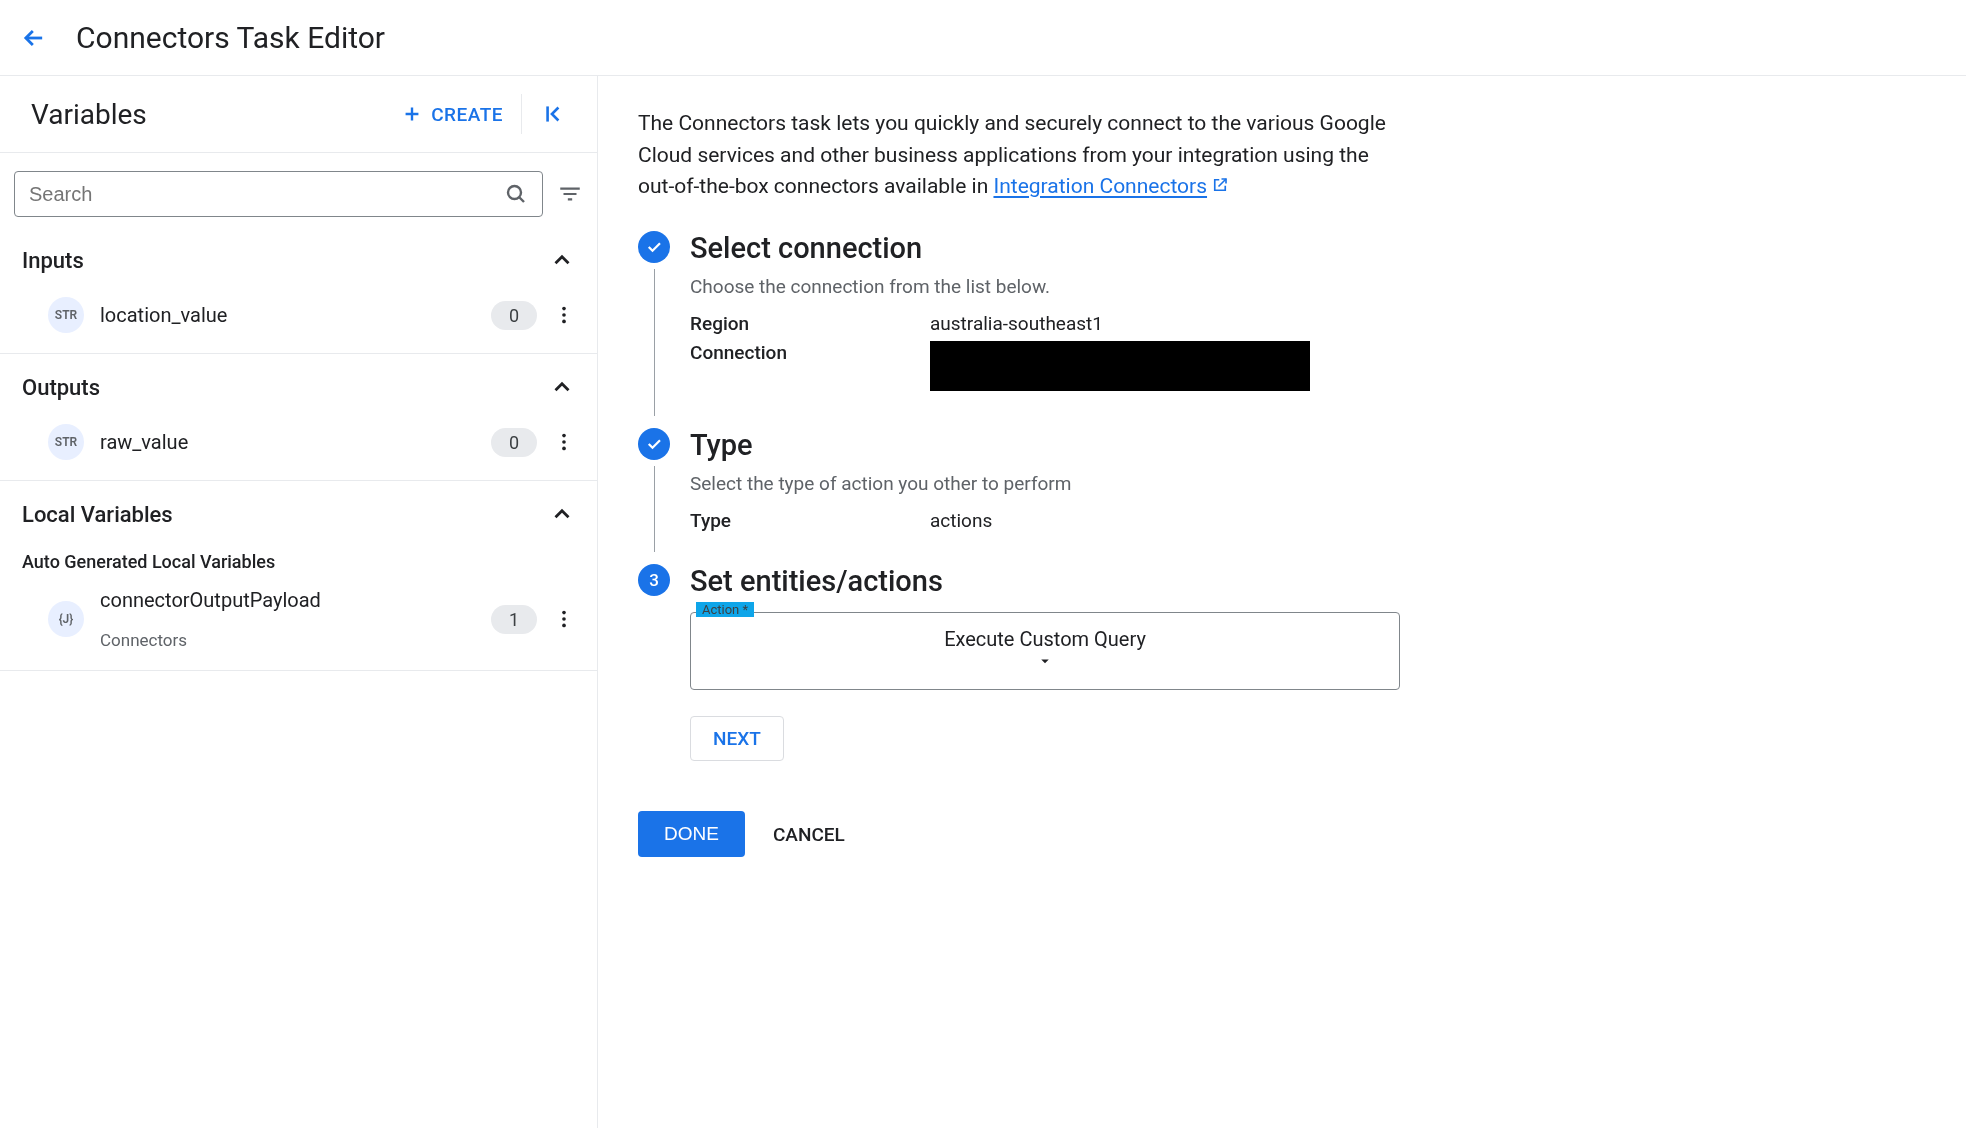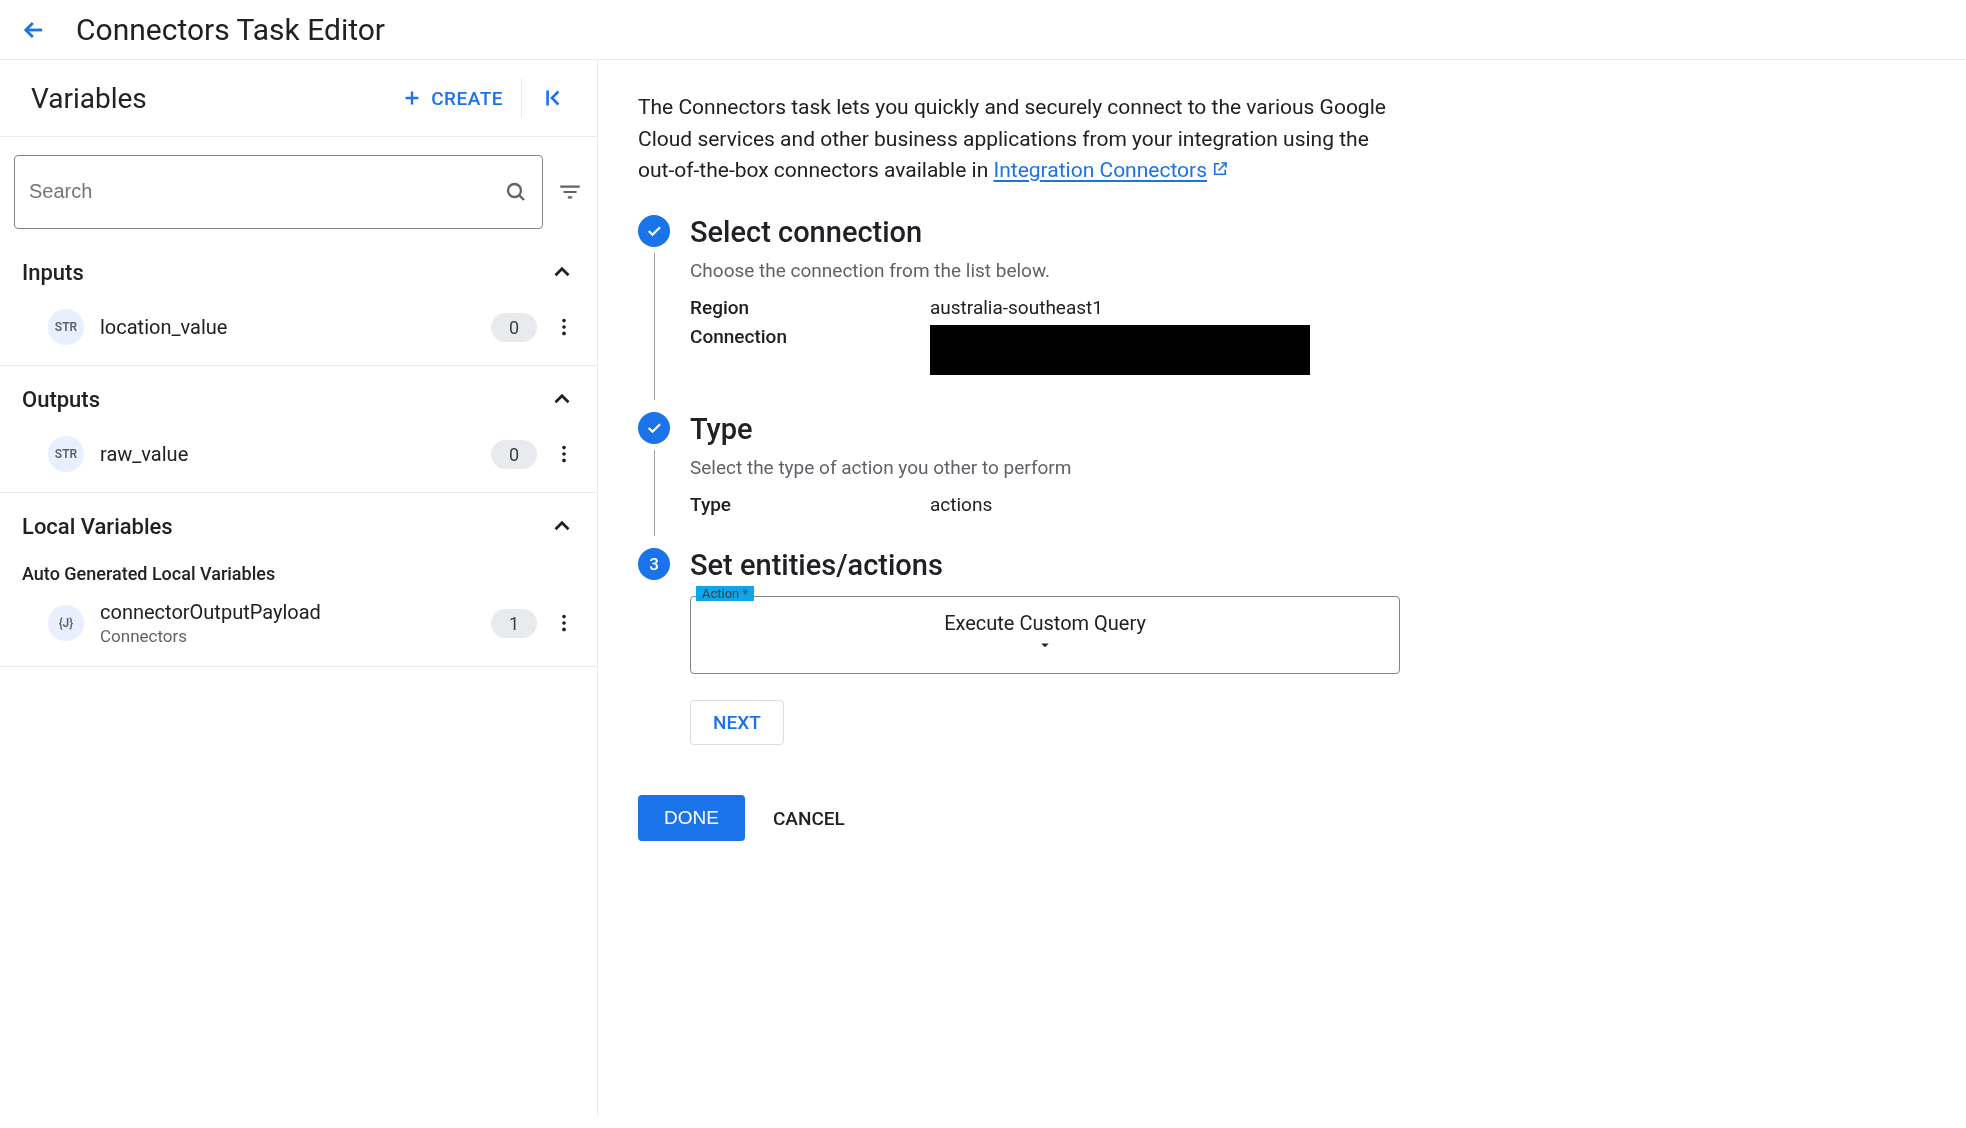--- a/index.html
+++ b/index.html
@@ -5,21 +5,21 @@
   * { box-sizing: border-box; margin: 0; padding: 0; }
   body {
     font-family: 'Google Sans', Roboto, Arial, sans-serif;
     color: #202124;
     background: #fff;
     font-size: 18px;
   }
   .header {
     display: flex;
     align-items: center;
-    padding: 12px 20px;
+    padding: 20px 20px;
     border-bottom: 1px solid #e8eaed;
     gap: 28px;
   }
   .back-arrow {
     color: #1a73e8;
     cursor: pointer;
     display: flex;
     align-items: center;
   }
   .page-title {
@@ -78,22 +78,22 @@
     display: flex;
     align-items: center;
     padding: 18px 14px 10px 14px;
     gap: 14px;
   }
   .search-box {
     flex: 1;
     border: 1px solid #80868b;
     border-radius: 4px;
     display: flex;
-    align-items: flex-start;
-    padding: 24px 14px;
+    align-items: flex-end;
+    padding: 10px 14px;
   }
   .search-box input {
     flex: 1;
     border: none;
     outline: none;
     font-size: 20px;
     color: #5f6368;
     background: transparent;
   }
   .search-icon { color: #5f6368; display:flex; }
@@ -127,21 +127,21 @@
     font-weight: 600;
     border-radius: 50%;
     width: 36px;
     height: 36px;
     display: flex;
     align-items: center;
     justify-content: center;
     flex-shrink:0;
   }
   .var-name { font-size: 20px; flex: 1; }
-  .var-subtext { font-size: 17px; color: #5f6368; margin-top:2px;}
+  .var-subtext { font-size: 17px; color: #5f6368; margin-top:18px;}
   .var-namecol { flex:1; display:flex; flex-direction:column; }
   .count-pill {
     background: #e8eaed;
     color: #3c4043;
     border-radius: 16px;
     padding: 4px 18px;
     font-size: 18px;
   }
   .more-icon { color: #202124; cursor: pointer; display:flex; }
   .subheader {

